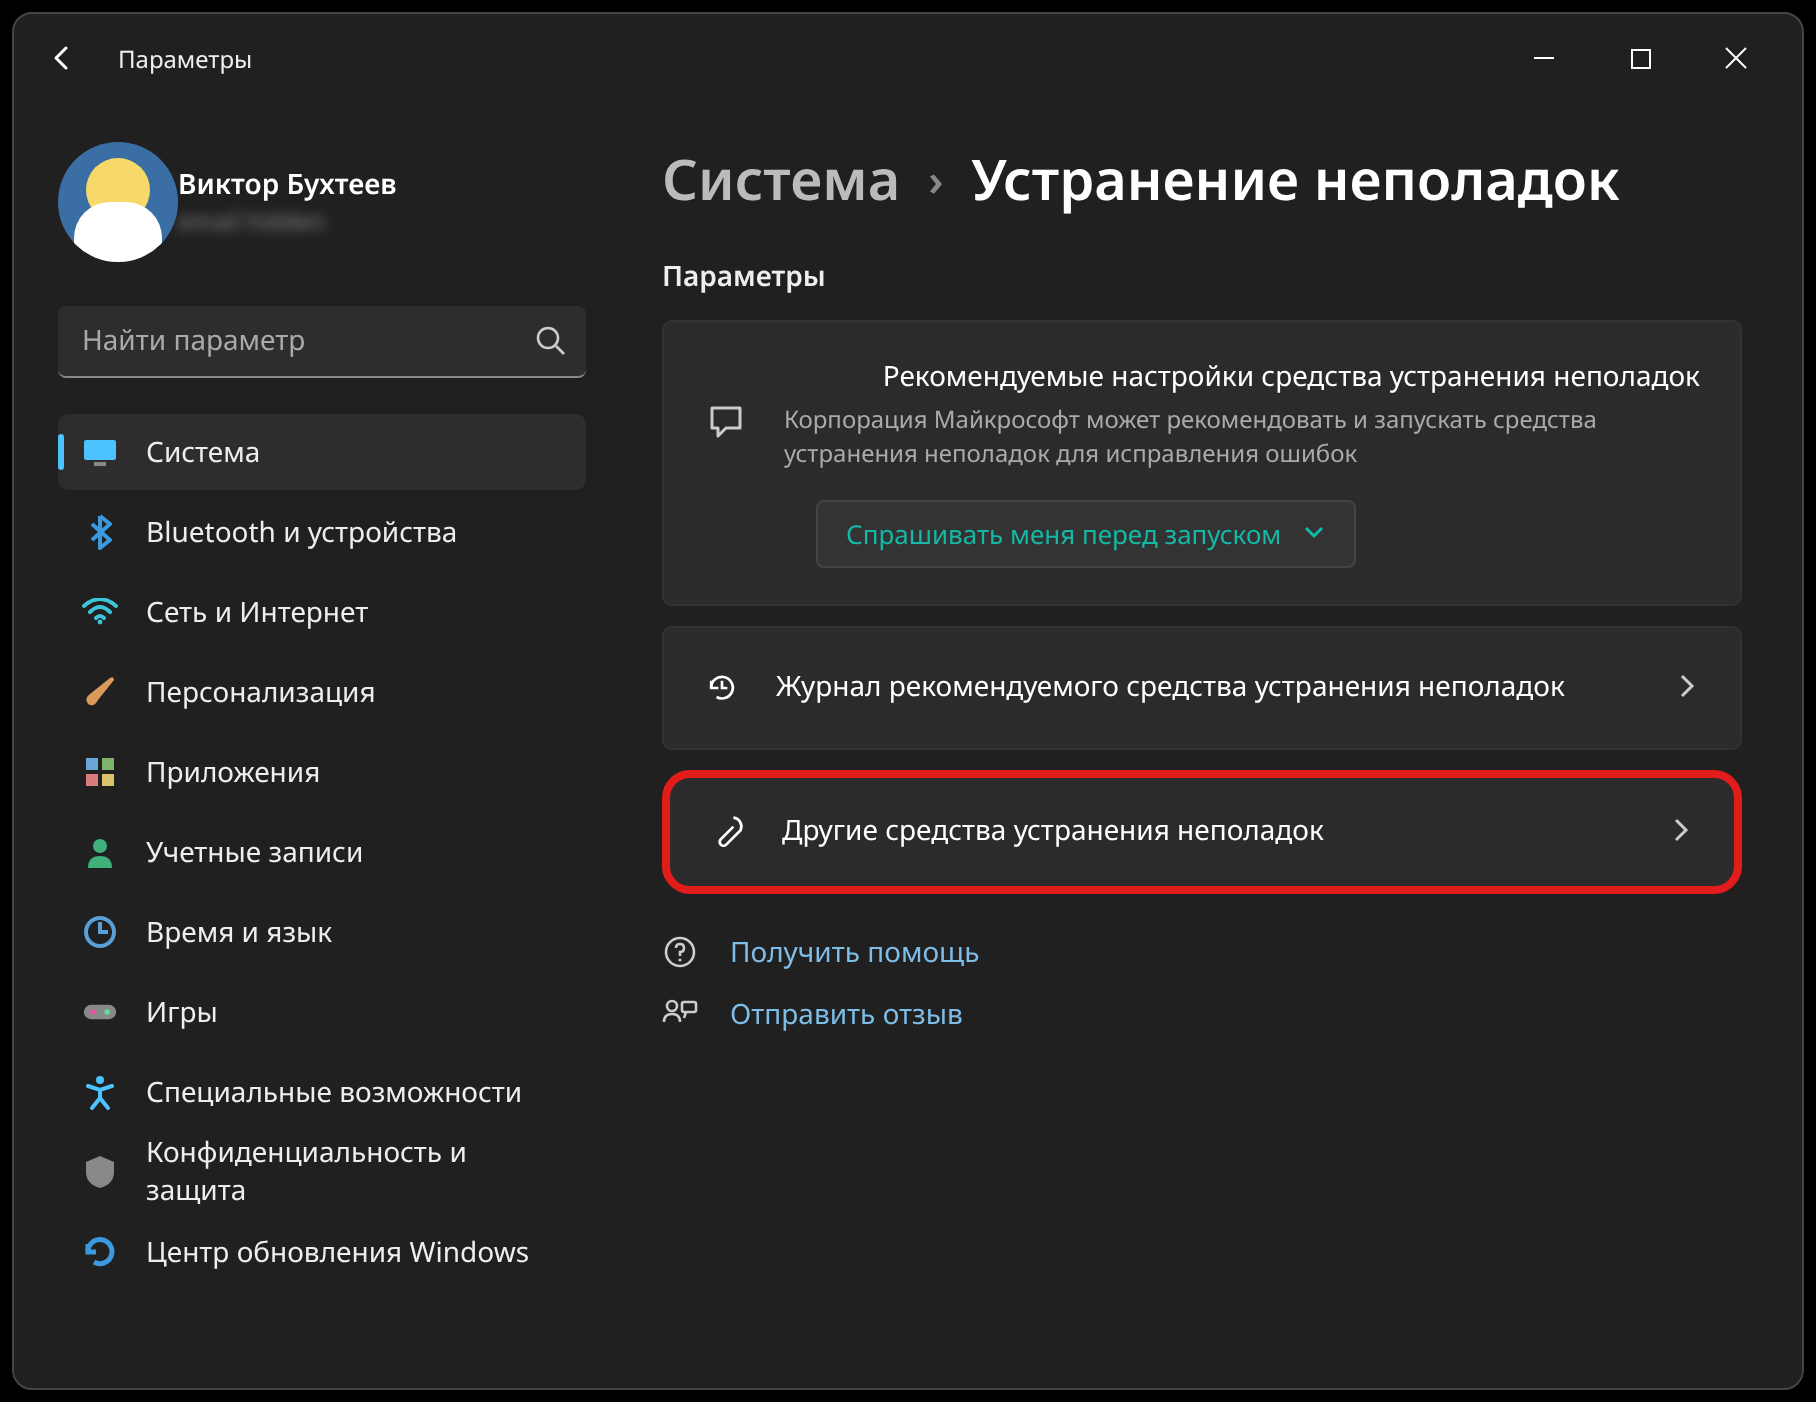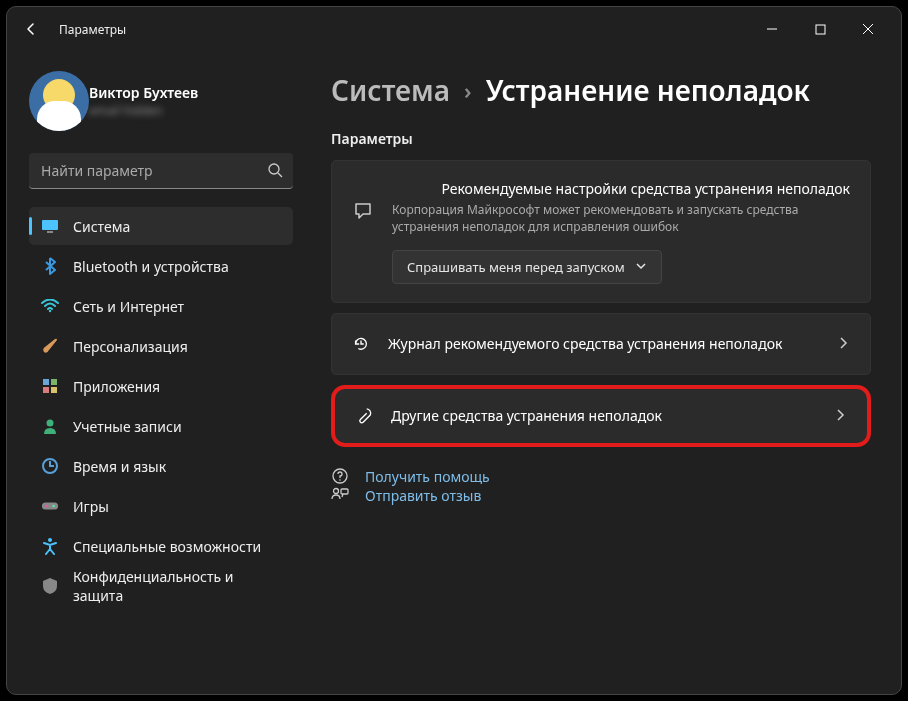--- a/index.html
+++ b/index.html
@@ -43,30 +43,30 @@
   .card {
     background:#2b2b2b; border:1px solid #333; border-radius:5px; padding:18px 20px;
     display:flex; gap:18px; margin-bottom:10px;
   }
   .card-icon { width:22px; display:flex; align-items:flex-start; justify-content:center; padding-top:22px; color:#ccc; flex-shrink:0; }
   .card-body { flex:1; }
   .card-title { font-size:14px; color:#fff; margin-bottom:4px;text-align:right; }
   .card-desc { font-size:12px; color:#aaa; line-height:1.4; margin-bottom:14px; }
   .dropdown {
     display:inline-flex; align-items:center; gap:10px; height:34px; padding:16px 14px;
-    background:#333; border:1px solid #444; border-radius:4px; font-size:13px; color:#e5e5e5; cursor:pointer;
+    background:#333; border:1px solid #444; border-radius:4px; font-size:13px; color:#14b8a6; cursor:pointer;margin-left:16px;
   }
   .row-card {
     background:#2b2b2b; border:1px solid #333; border-radius:5px; height:62px;
     display:flex; align-items:center; padding:0 20px; gap:18px; margin-bottom:10px; cursor:pointer;
   }
   .row-card.highlight { border:4px solid #e21b1b; border-radius:14px; }
   .row-label { flex:1; font-size:14px; color:#fff; }
   .chevron { color:#ccc; }
-  .links { margin-top:20px; display:flex; flex-direction:column; }
+  .links { margin-top:20px; display:flex; flex-direction:column; gap:12px; }
   .link-row { display:flex; align-items:center; gap:16px; font-size:14px; color:#7fbde9; cursor:pointer; }
   .link-row .link-icon { color:#ccc; width:18px; display:flex; justify-content:center; }
 </style>
 </head>
 <body>
 
 <div class="window">
 
   <div class="titlebar">
     <div class="back-btn">
@@ -199,20 +199,29 @@
           <span>Специальные возможности</span>
         </div>
         <div class="nav-item">
           <span class="nav-icon">
               <svg width="16" height="18" viewBox="0 0 16 18">
                 <path d="M8 1 L15 4 V9 Q15 15 8 17 Q1 15 1 9 V4 Z" fill="#888"></path>
               </svg>
             </span>
           <span>Конфиденциальность и защита</span>
         </div>
+        <div class="nav-item">
+          <span class="nav-icon">
+              <svg width="18" height="18" viewBox="0 0 18 18">
+                <path d="M3 9 A6 6 0 1 1 6 14" fill="none" stroke="#3b99e0" stroke-width="2.5"></path>
+                <path d="M3 5 V9 H7" fill="none" stroke="#3b99e0" stroke-width="2.5"></path>
+              </svg>
+            </span>
+          <span>Центр обновления Windows</span>
+        </div>
       </div>
     </div>
 
     <div class="main">
       <div class="breadcrumb">
         <span class="parent">Система</span>
         <span class="sep">›</span>
         <span>Устранение неполадок</span>
       </div>
 

